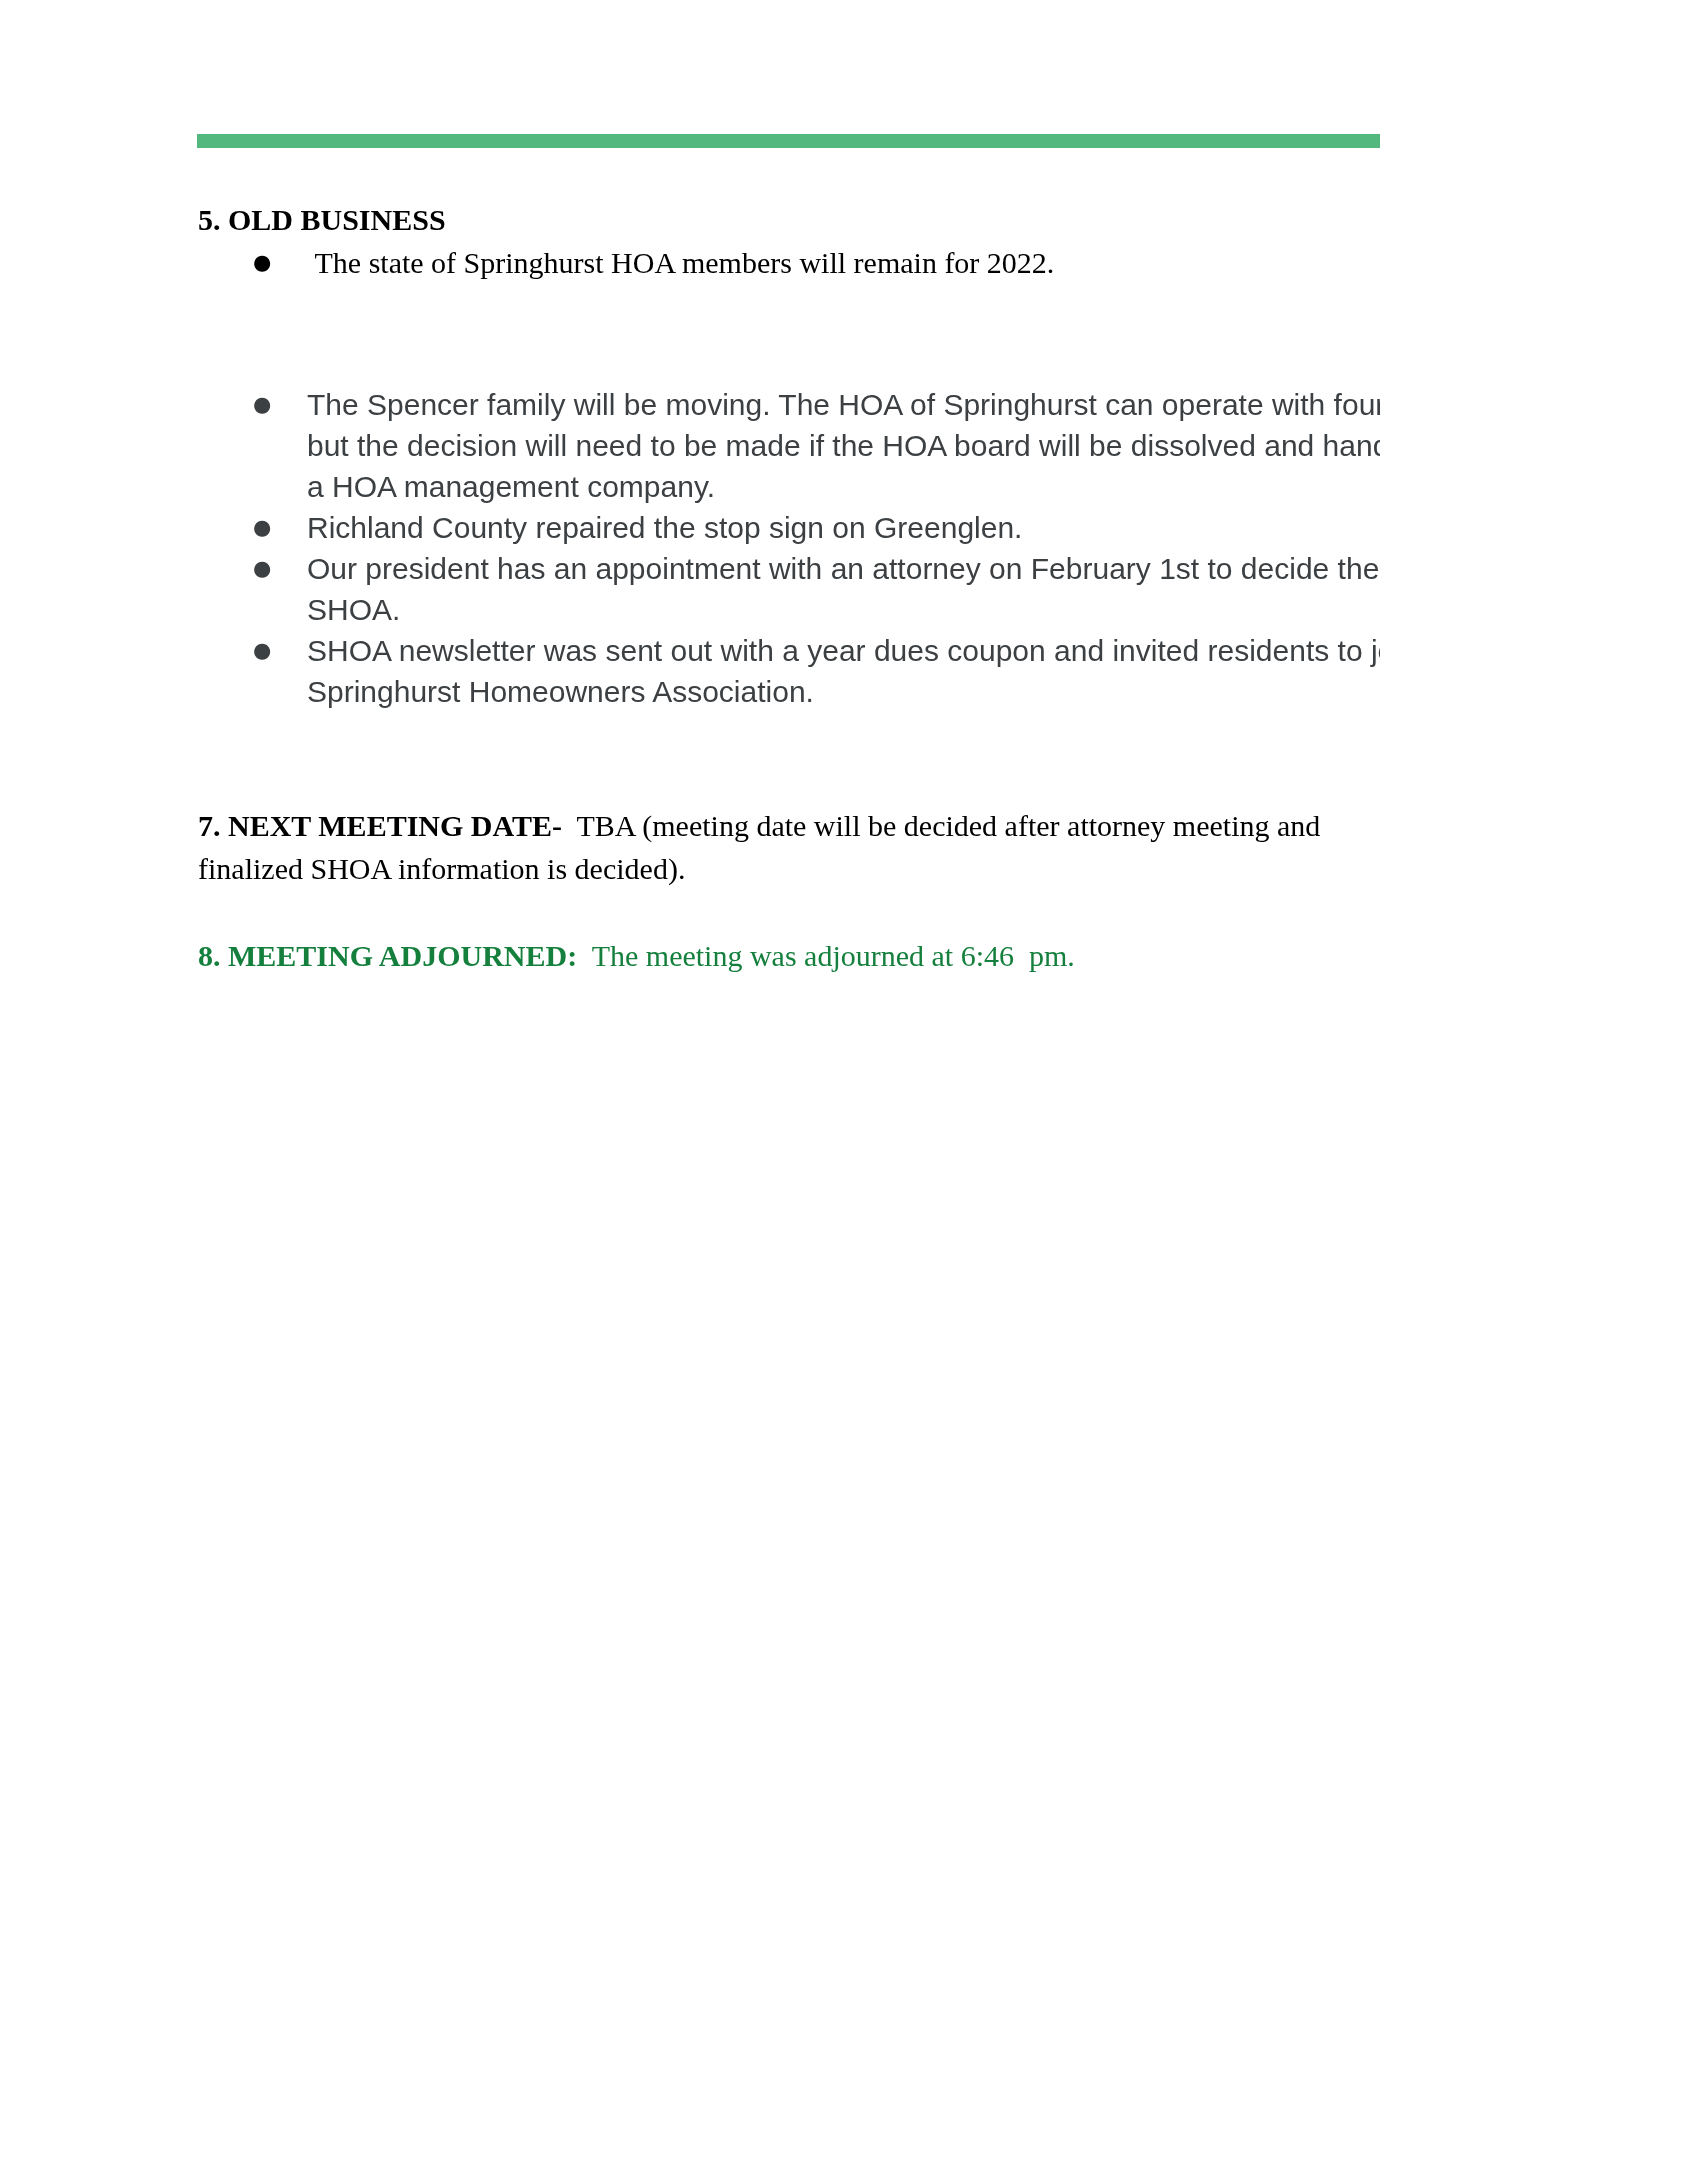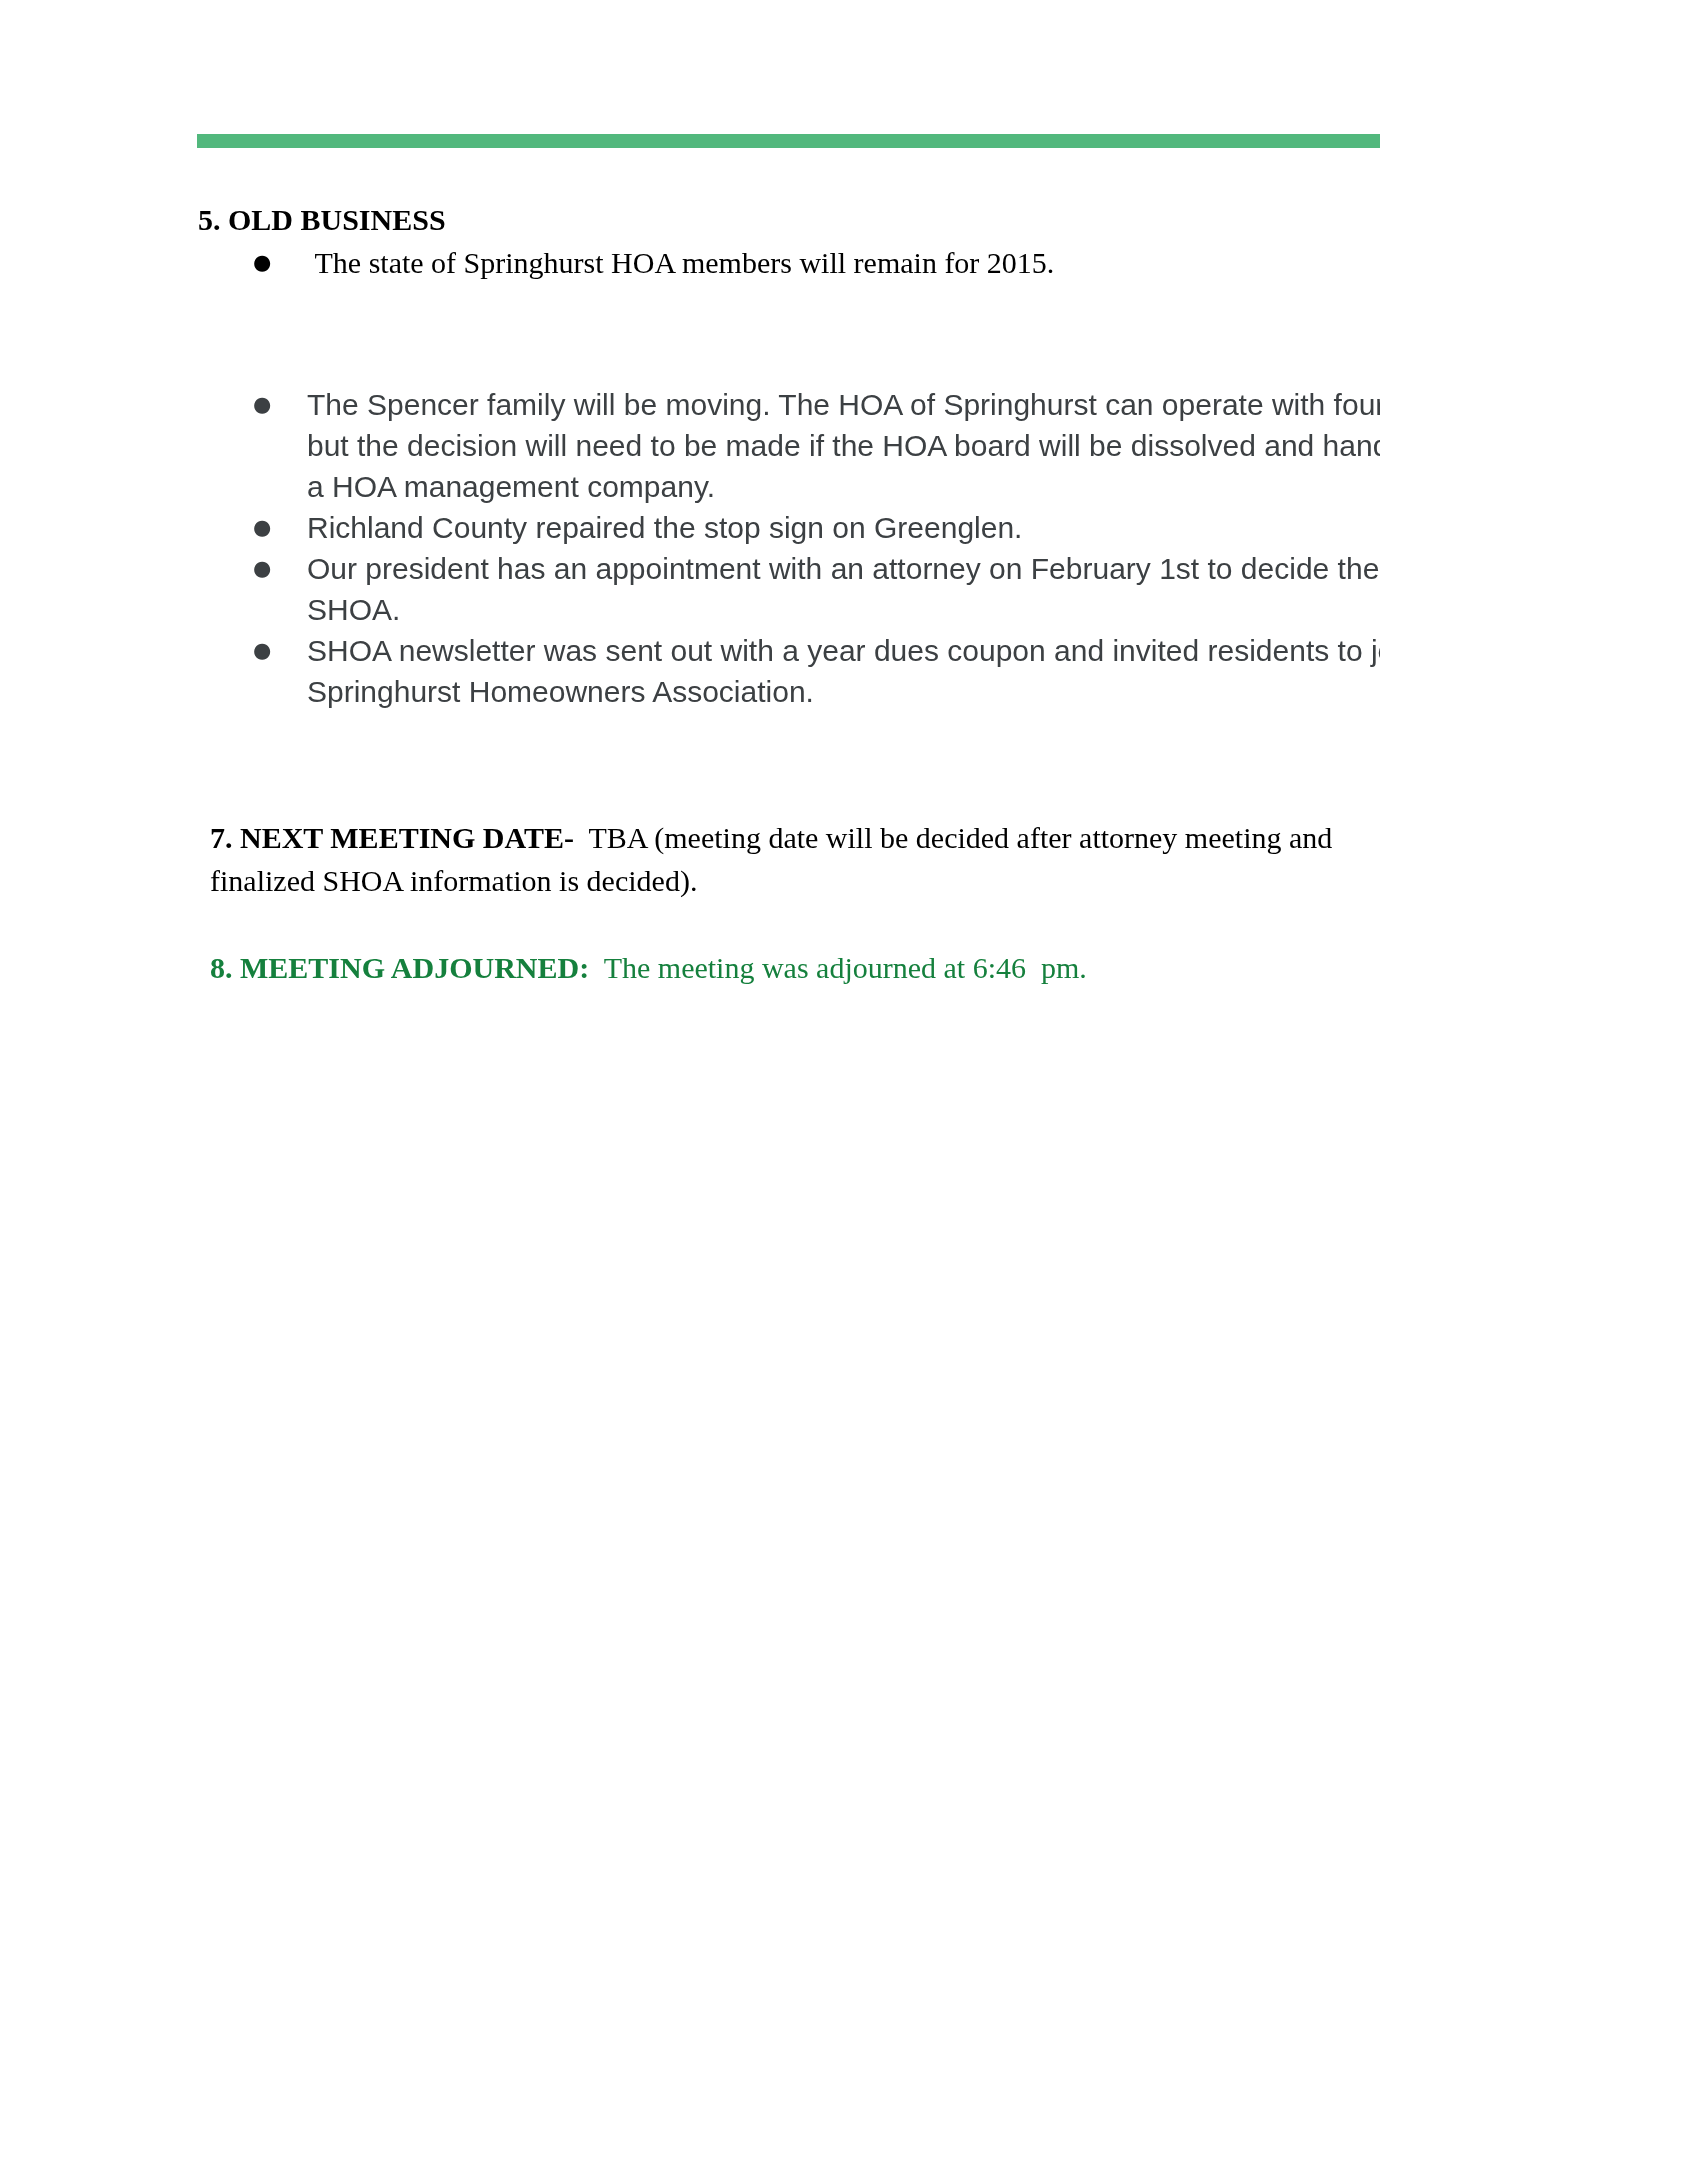--- a/index.html
+++ b/index.html
@@ -61,35 +61,35 @@
     left: 55px;
     top: 0;
     font-size: 21px;
     font-family: "DejaVu Sans", sans-serif;
   }
   .serif .marker { line-height: 43px; }
   .sans  .marker { line-height: 41px; }
   .pre {
     white-space: pre-wrap;
   }
-  p.para { margin: 12px; }
+  p.para { margin: 0; }
 </style>
 </head>
 <body>
 
 <div class="page" data-bind-style="backgroundColor:page.background_color" style="background-color: rgb(255, 255, 255);">
 
   <div class="accent-bar" data-bind-style="backgroundColor:page.accent_bar_color" style="background-color: rgb(82, 184, 125);"></div>
 
   <h2 class="block serif heading" style="top: 198px; color: rgb(0, 0, 0);" data-bind="old_business.heading" data-bind-style="color:page.heading_text_color">5. OLD BUSINESS</h2>
 
   <ul class="block bullets serif" style="top:241px;">
     <li>
       <span class="marker" data-bind="list.marker">●</span>
-      <span class="pre" data-bind="old_business.items.0"> The state of Springhurst HOA members will remain for 2015.</span>
+      <span class="pre" data-bind="old_business.items.0"> The state of Springhurst HOA members will remain for 2022.</span>
     </li>
   </ul>
 
 
   <ul class="block bullets sans" style="top: 384px; color: rgb(60, 64, 67);" data-bind-style="color:page.body_text_color">
     <li>
       <span class="marker" data-bind="list.marker">●</span>
       <span class="pre" data-bind="new_business.items.0">The Spencer family will be moving. The HOA of Springhurst can operate with four members
 but the decision will need to be made if the HOA board will be dissolved and handed over to
 a HOA management company.</span>

